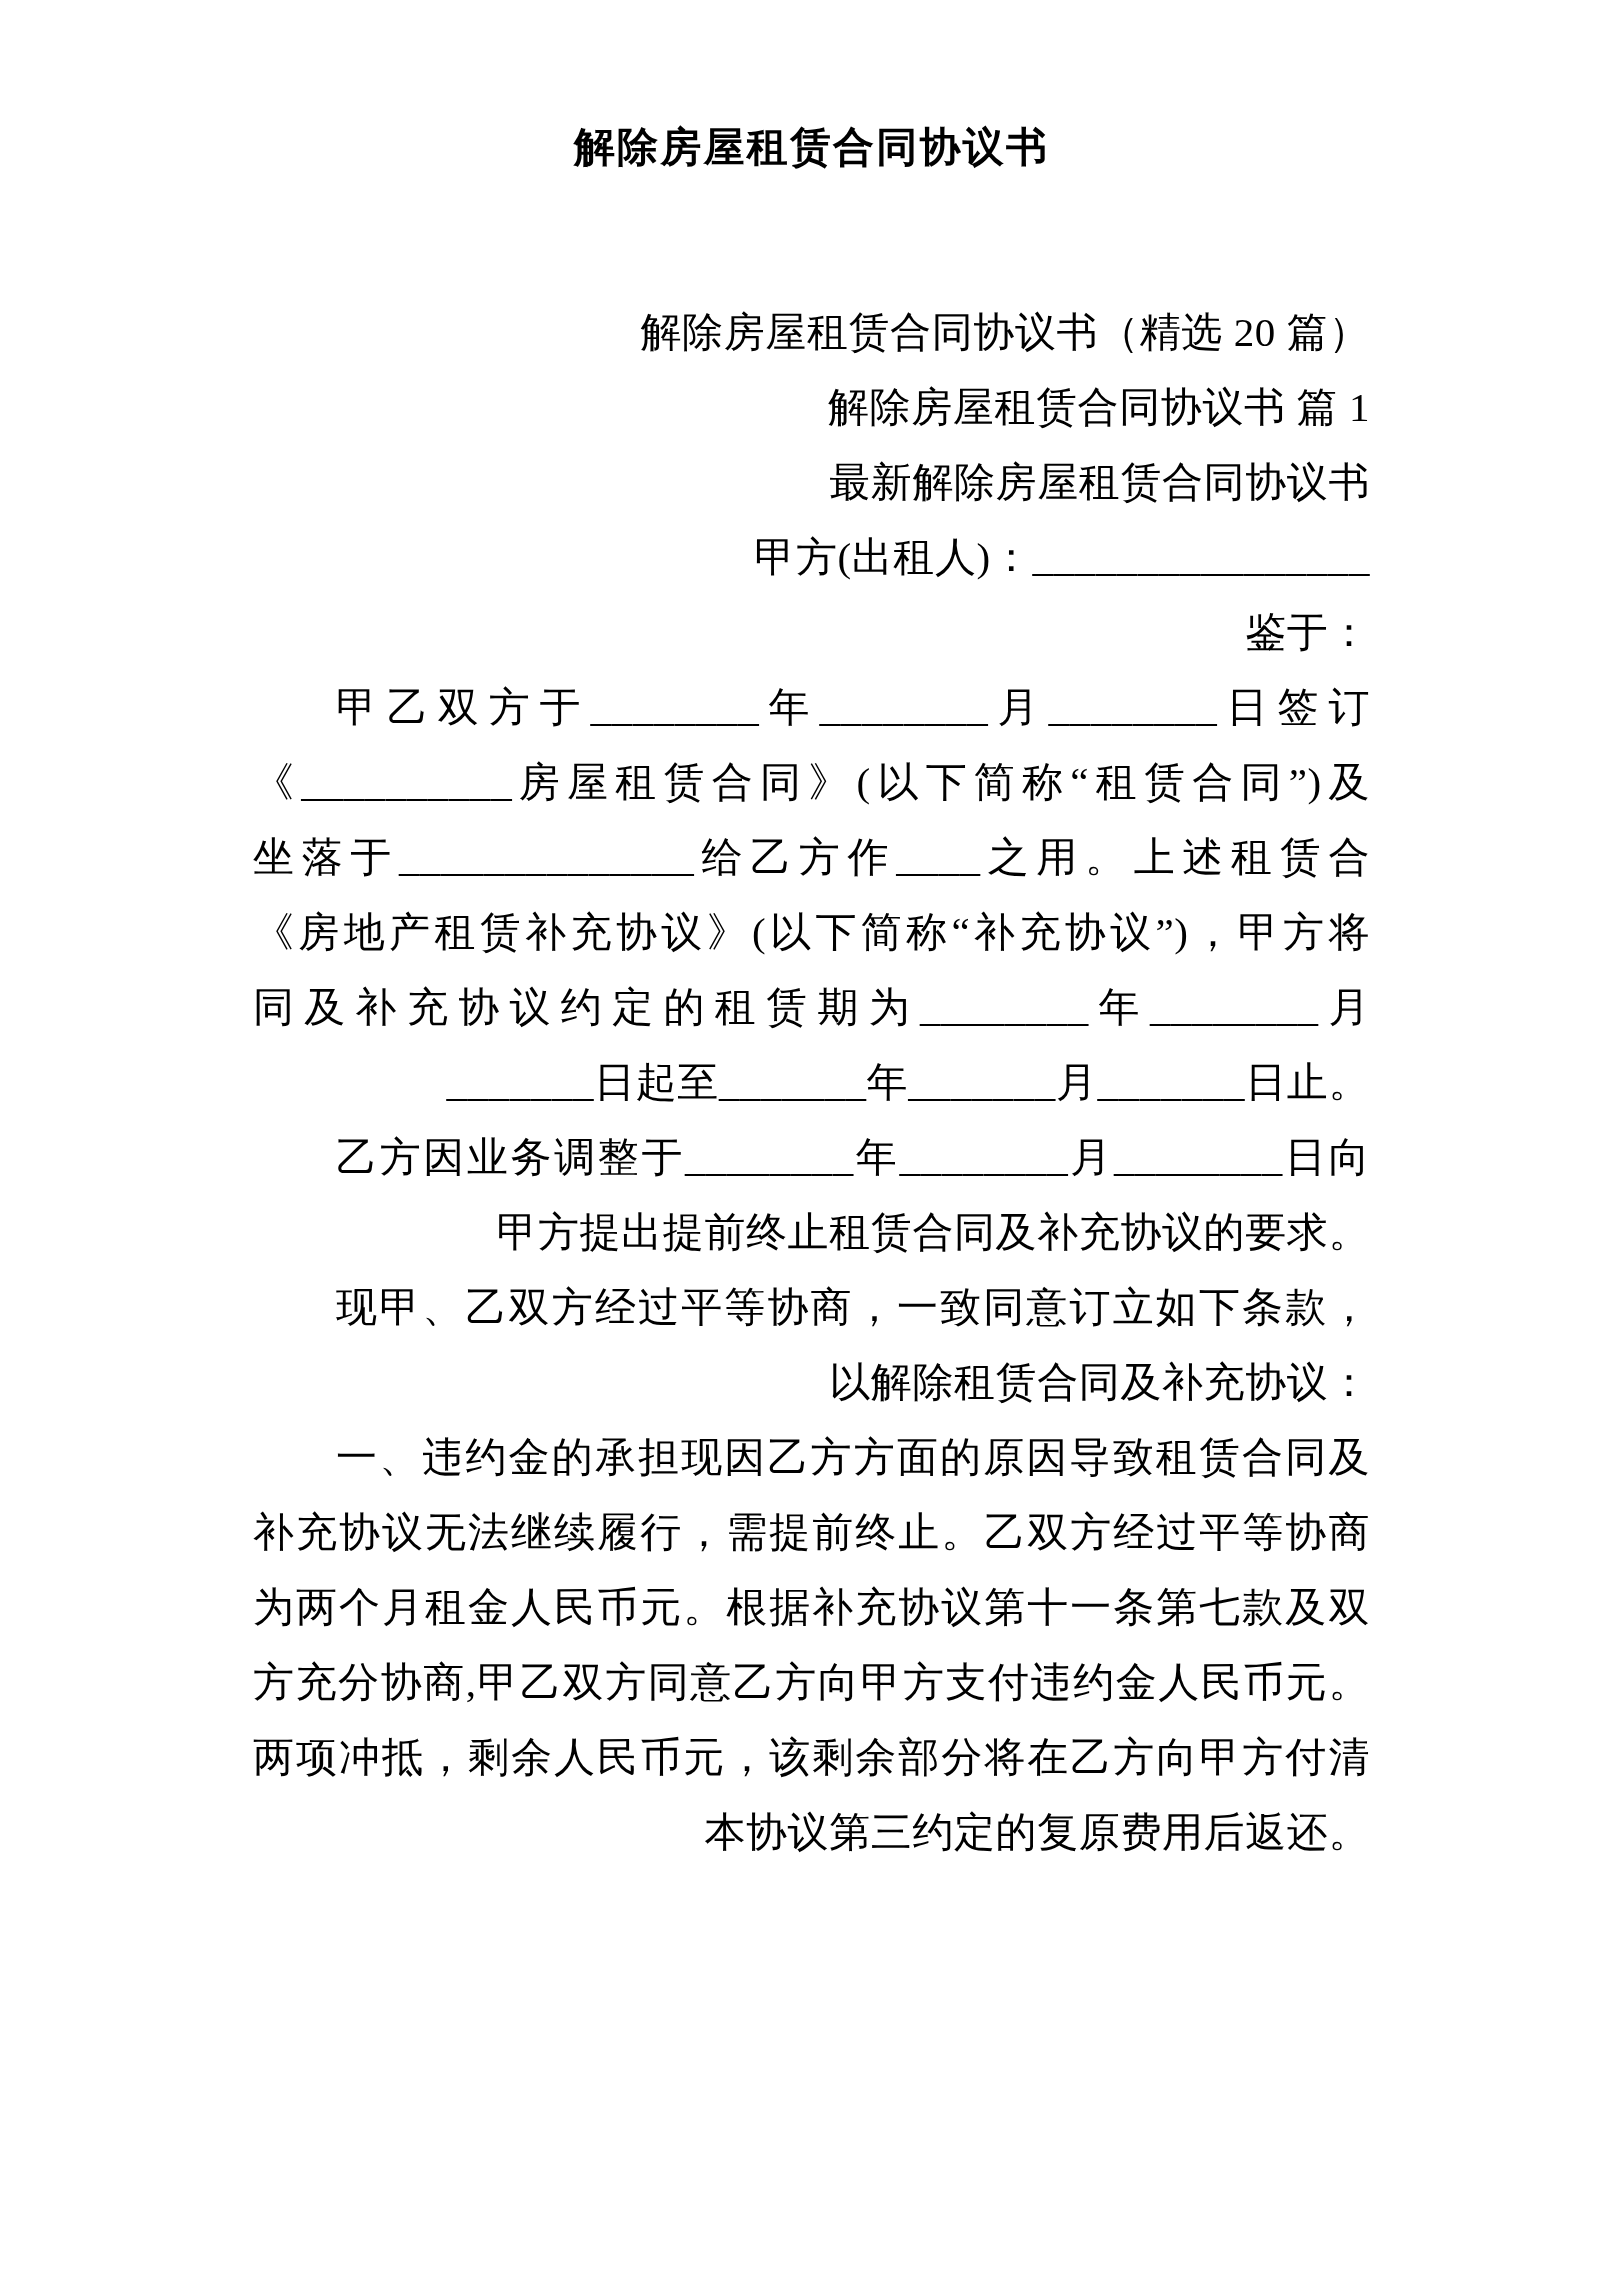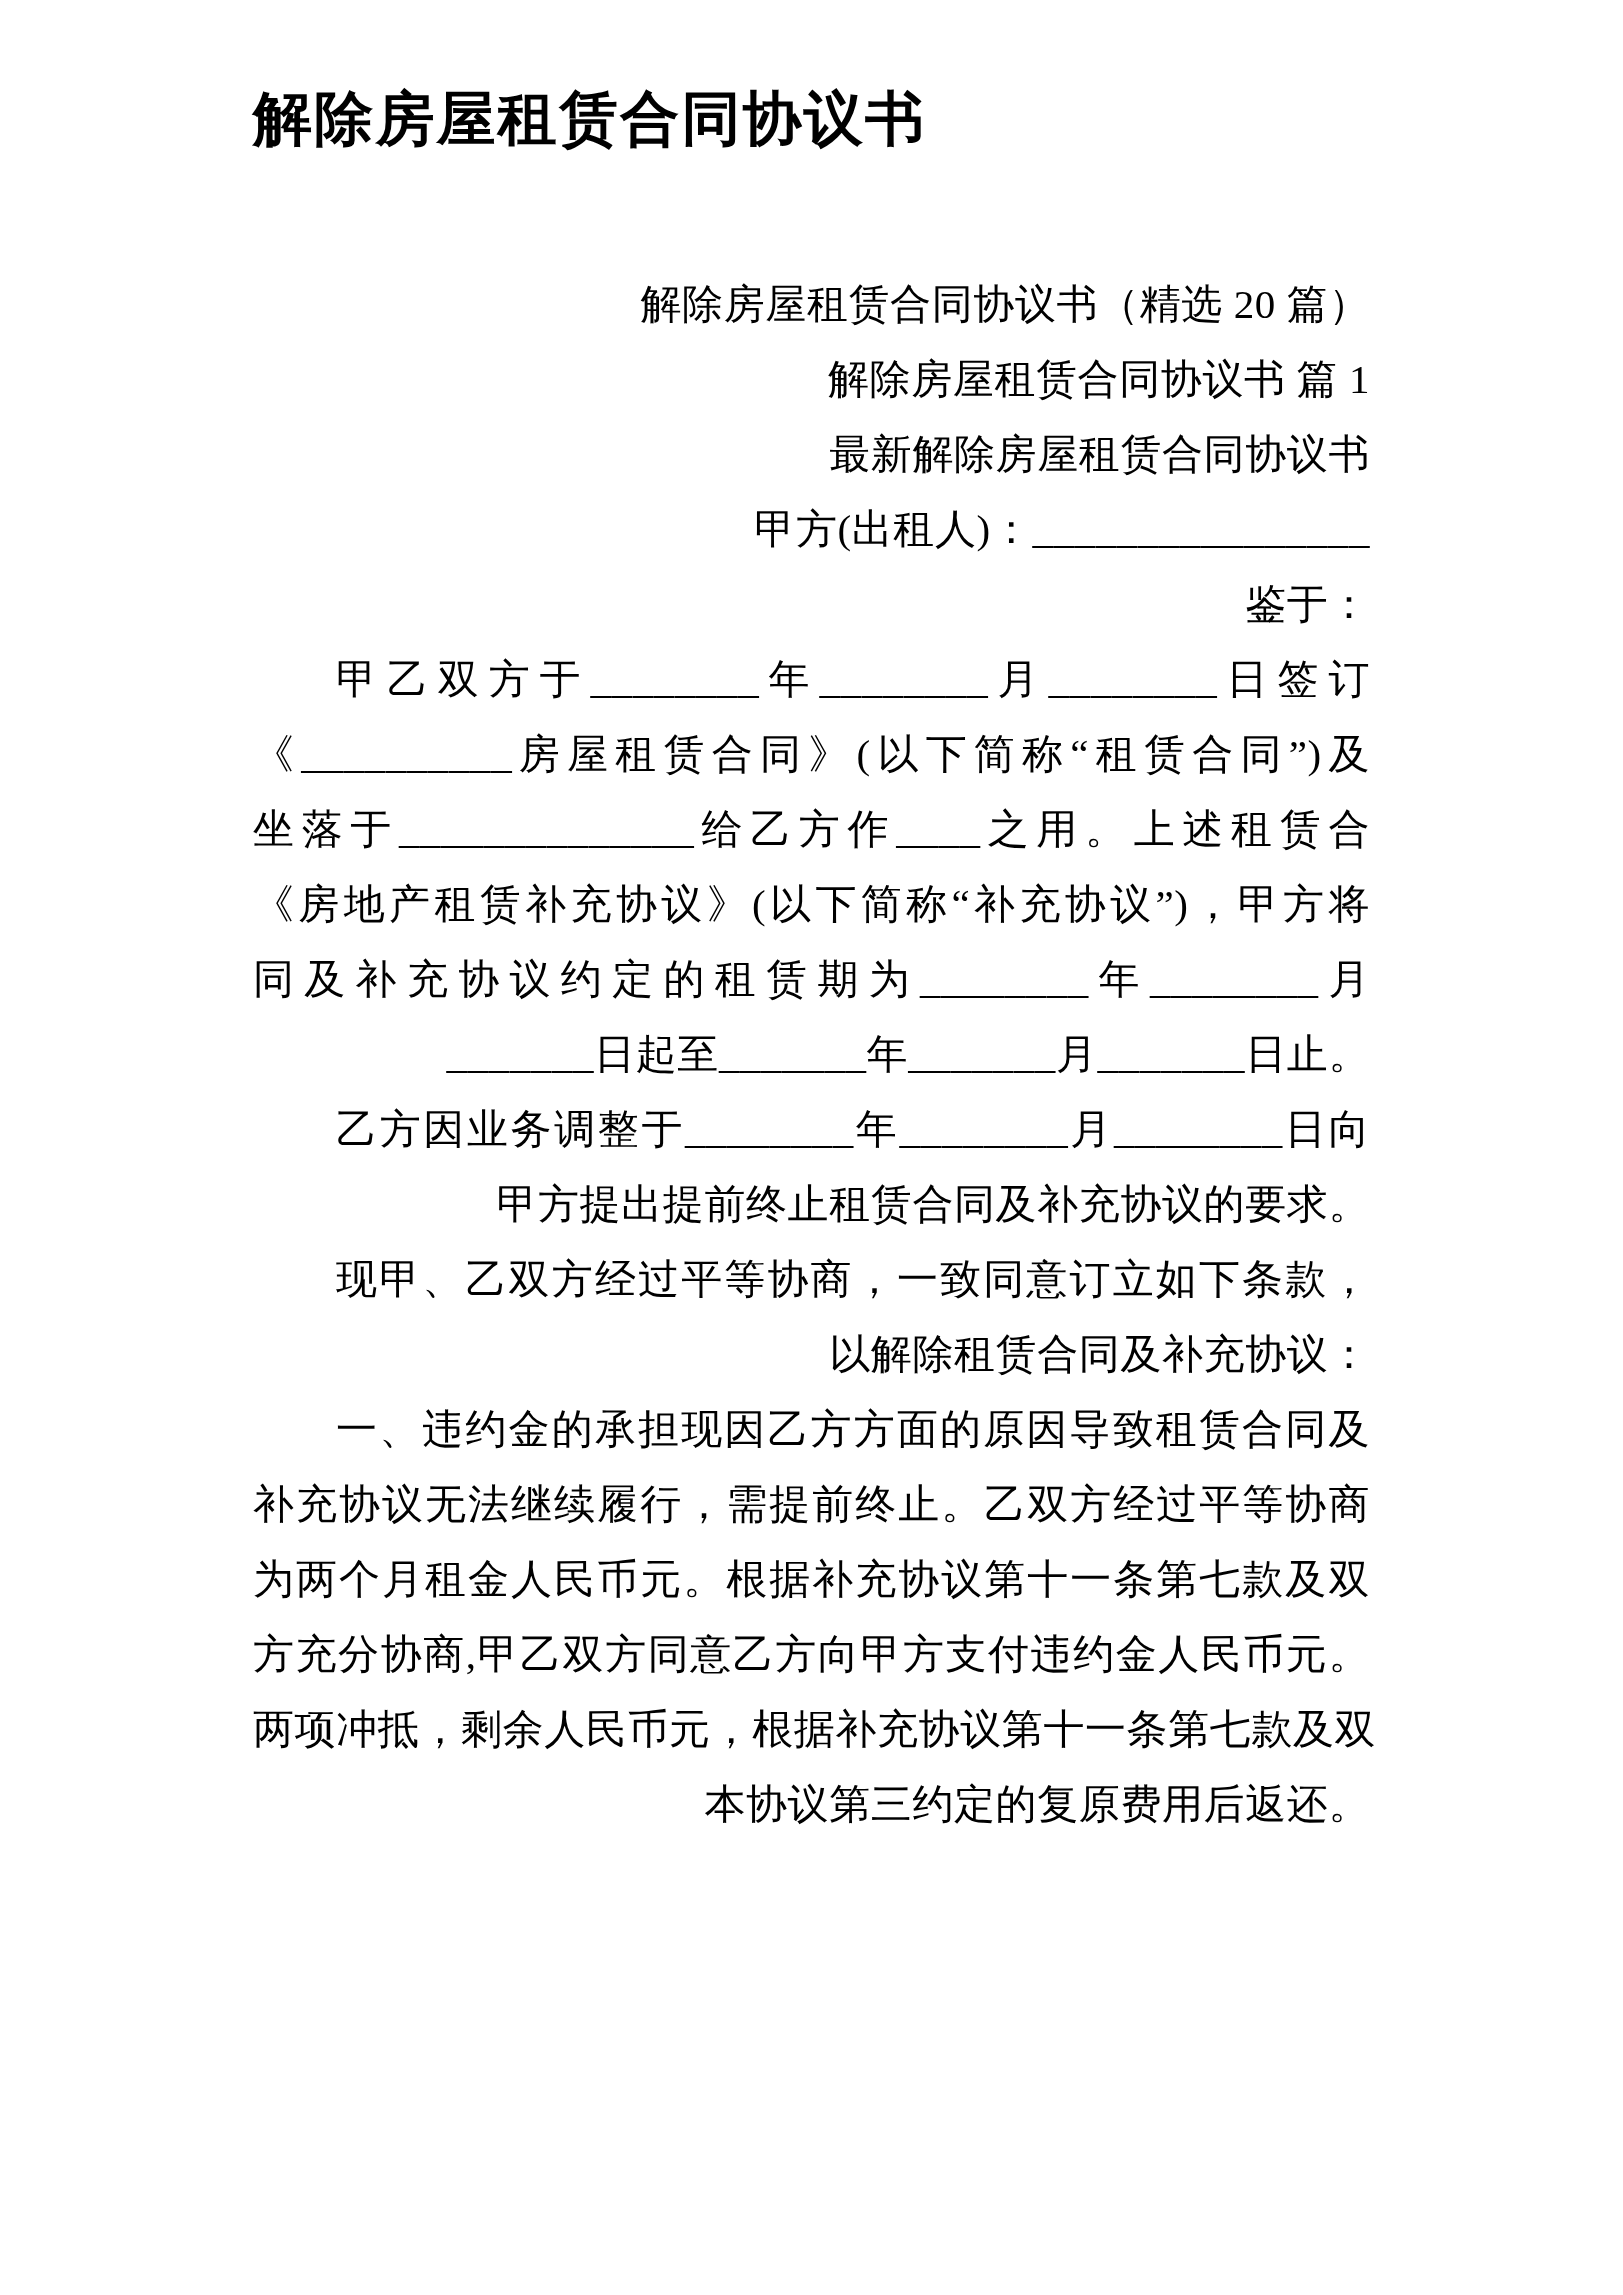--- a/index.html
+++ b/index.html
@@ -16,25 +16,25 @@
   }
   .page {
     box-sizing: border-box;
     width: 1623px;
     height: 2295px;
     padding: 0 253px;
     background: #ffffff;
   }
   .title {
     margin: 0;
-    padding-top: 80px;
-    font-size: 59px;
+    padding-top: 108px;
+    font-size: 41px;
     line-height: 79px;
     font-weight: bold;
-    text-align: left;
+    text-align: center;
     letter-spacing: 2.2px;
     white-space: nowrap;
     font-family: "Liberation Serif", serif;
   }
   .doc-body {
     margin-top: 108px;
     font-size: 41px;
   }
   .line {
     height: 75px;
@@ -69,17 +69,17 @@
       <div class="line justify">同及补充协议约定的租赁期为________年________月</div>
       <div class="line">_______日起至_______年_______月_______日止。</div>
       <div class="line indent justify">乙方因业务调整于________年________月________日向</div>
       <div class="line">甲方提出提前终止租赁合同及补充协议的要求。</div>
       <div class="line indent justify">现甲、乙双方经过平等协商，一致同意订立如下条款，</div>
       <div class="line">以解除租赁合同及补充协议：</div>
       <div class="line indent justify">一、违约金的承担现因乙方方面的原因导致租赁合同及</div>
       <div class="line justify">补充协议无法继续履行，需提前终止。乙双方经过平等协商</div>
       <div class="line justify">为两个月租金人民币元。根据补充协议第十一条第七款及双</div>
       <div class="line justify">方充分协商,甲乙双方同意乙方向甲方支付违约金人民币元。</div>
-      <div class="line justify">两项冲抵，剩余人民币元，根据补充协议第十一条第七款及双</div>
+      <div class="line justify">两项冲抵，剩余人民币元，该剩余部分将在乙方向甲方付清</div>
       <div class="line">本协议第三约定的复原费用后返还。</div>
     </div>
 </div>
 
 
 </body></html>

